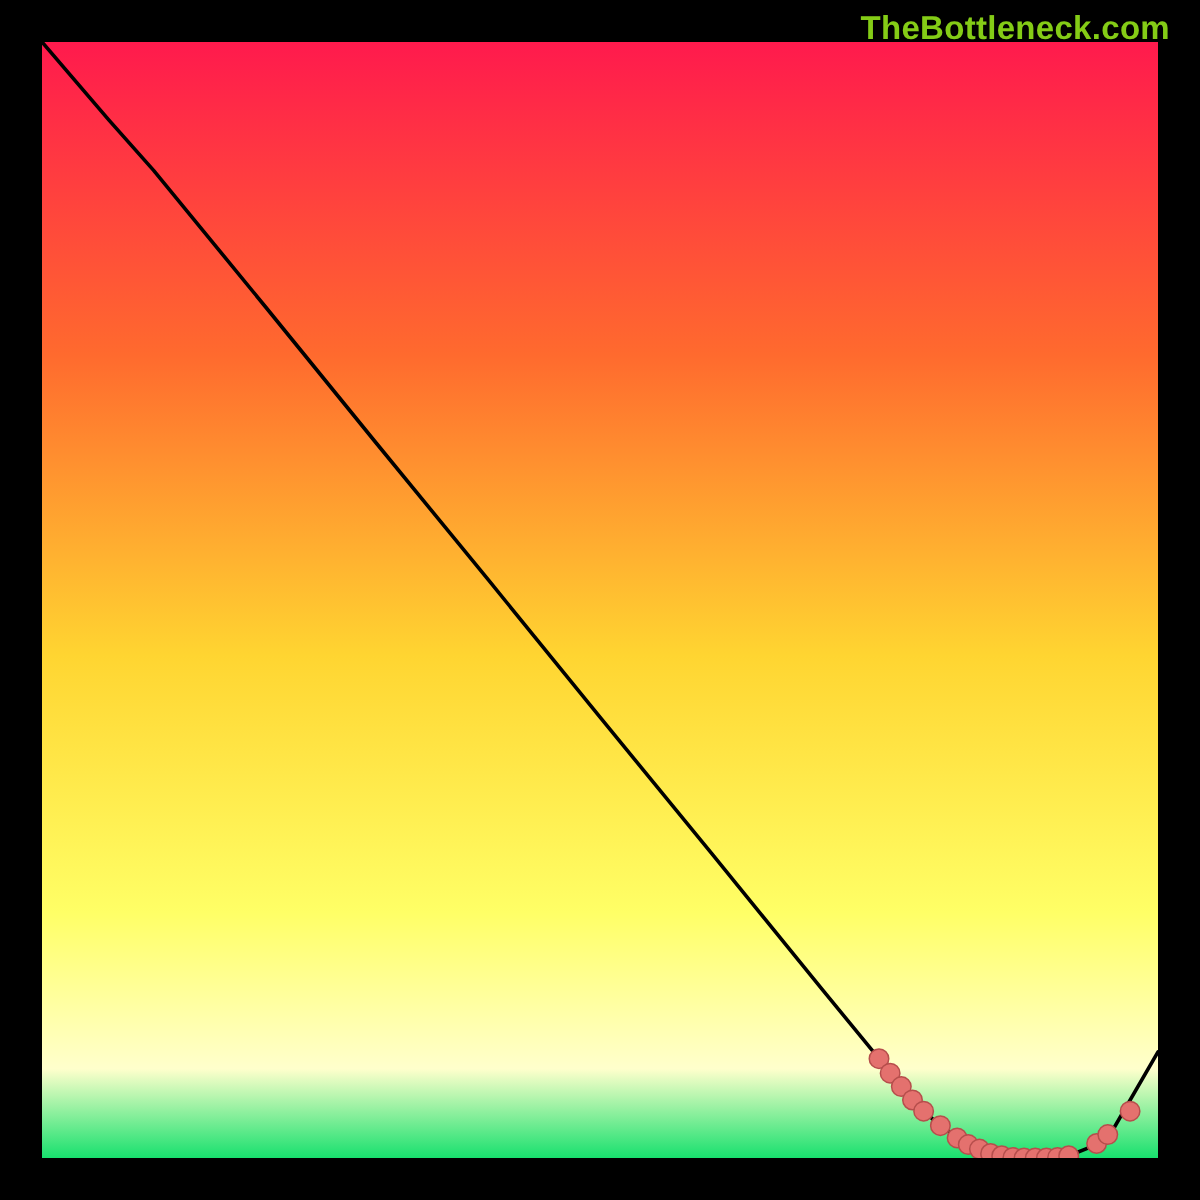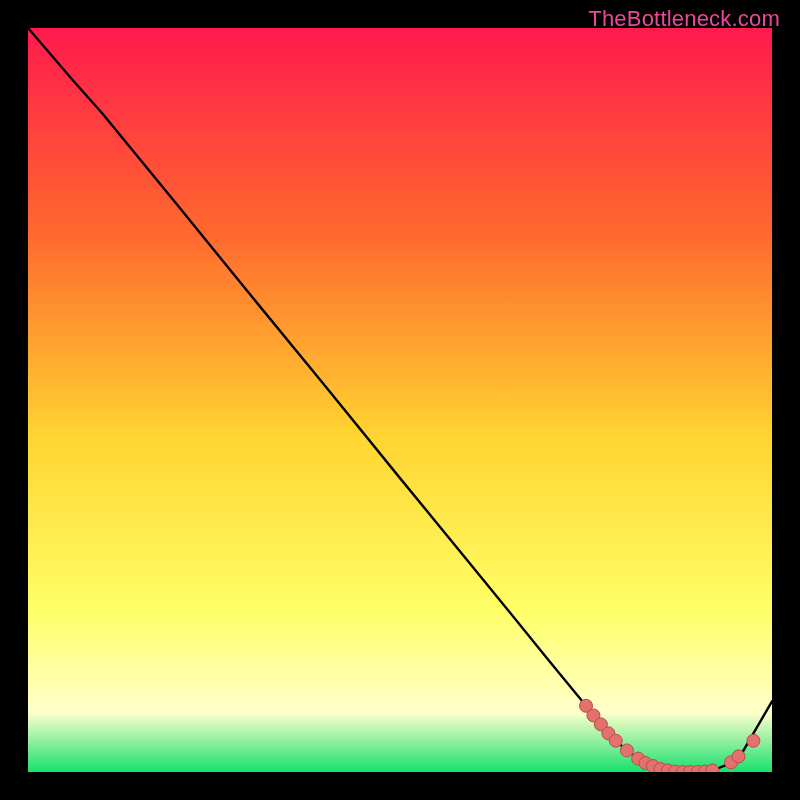--- a/index.html
+++ b/index.html
@@ -25,22 +25,22 @@
     width: 744px;
     height: 744px;
     overflow: hidden;
   }
   .watermark {
     position: absolute;
     top: 6px;
     right: 20px;
     font-family: Arial, Helvetica, sans-serif;
     font-size: 22px;
-    font-weight: 400;
-    color: #ec4899;
+    font-weight: 700;
+    color: #84cc16;
     letter-spacing: 0.2px;
     user-select: none;
   }
   svg { display: block; }
 </style>
 </head>
 <body>
 
 <div class="frame">
   <div class="plot">

